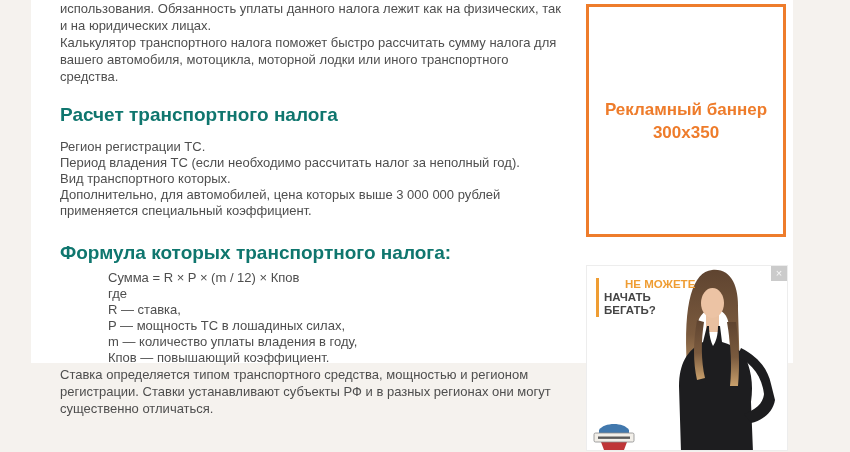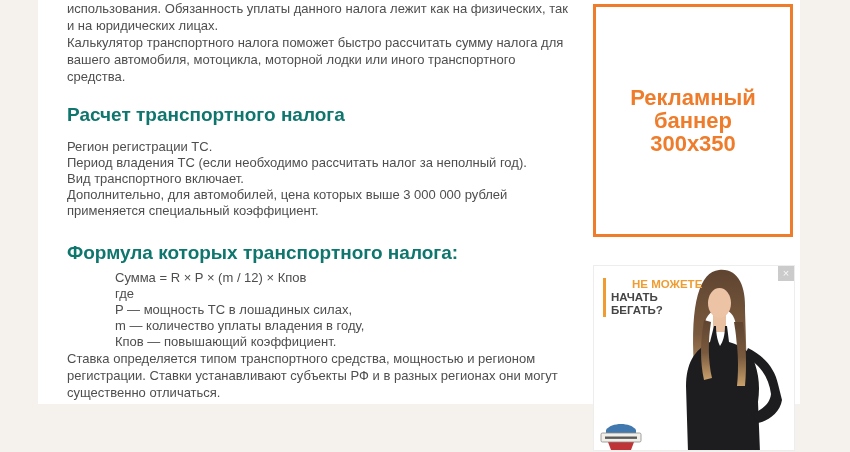--- a/index.html
+++ b/index.html
@@ -4,21 +4,21 @@
 <style>
   * { box-sizing: border-box; }
   html,body { margin:0; padding:0; }
   body {
     width:850px; height:452px; overflow:hidden;
     background:#f5f2ee;
     font-family:"Liberation Sans", sans-serif;
     color:#4e4e4e;
   }
   .content {
-    position:absolute; left:38px; top:0; width:762px; height:404px;
+    position:absolute; left:31px; top:0; width:762px; height:363px;
     background:#ffffff;
   }
   
   .main-col {
     position:absolute; left:29px; top:0; width:506px;
     font-size:13px; line-height:17px;
   }
   .main-col p { margin:0; }
   .p-intro { margin-top:-5px; }
   .p-desc  { margin-top:13px; }
@@ -30,21 +30,21 @@
   .lead { margin:0; }
   .factors { margin-top:13px; line-height:16px; }
   .formula-block { line-height:16px;margin-left:48px; }
   .p-note { margin-top:8px; }
   
   .sidebar { position:absolute; left:555px; top:0; width:204px; }
   .banner-placeholder {
     margin-top:4px; width:200px; height:233px;
     border:3px solid #ee7c2b; background:#fff;
     display:flex; flex-direction:column; align-items:center; justify-content:center;
-    color:#ee7c2b; font-weight:700; font-size:22px; line-height:23px;
+    color:#ee7c2b; font-weight:700; font-size:17px; line-height:23px;
     text-align:center;
   }
   .ad {
     position:relative; margin-top:28px; width:202px; height:186px;
     background:#fff; border:1px solid #ededed; overflow:hidden;
   }
   .ad-close {
     position:absolute; top:0; right:0; width:16px; height:15px;
     background:#cbcbcb; border:none; padding:0; margin:0;
     color:#f8f8f8; font-size:11px; line-height:15px; text-align:center;
@@ -66,29 +66,30 @@
 
   <main class="main-col">
     <p class="p-intro">использования. Обязанность уплаты данного налога лежит как на физических, так и на юридических лицах.</p>
     <p class="p-desc">Калькулятор транспортного налога поможет быстро рассчитать сумму налога для вашего автомобиля, мотоцикла, моторной лодки или иного транспортного средства.</p>
 
     <h2>Расчет транспортного налога</h2>
 
     <div class="factors">
       <div>Регион регистрации ТС.</div>
       <div>Период владения ТС (если необходимо рассчитать налог за неполный год).</div>
-      <div>Вид транспортного включает.</div>
+      <div>Вид транспортного которых.</div>
       <div>Дополнительно, для автомобилей, цена которых выше 3 000 000 рублей применяется специальный коэффициент.</div>
     </div>
 
     <h2 class="h-formula">Формула которых транспортного налога:</h2>
 
     <div class="formula-block">
       <div>Сумма = R × P × (m / 12) × Кпов</div>
       <div>где</div>
+      <div>R — ставка,</div>
       <div>P — мощность ТС в лошадиных силах,</div>
       <div>m — количество уплаты владения в году,</div>
       <div>Кпов — повышающий коэффициент.</div>
     </div>
 
     <p class="p-note">Ставка определяется типом транспортного средства, мощностью и регионом регистрации. Ставки устанавливают субъекты РФ и в разных регионах они могут существенно отличаться.</p>
   </main>
 
   <aside class="sidebar">
 

